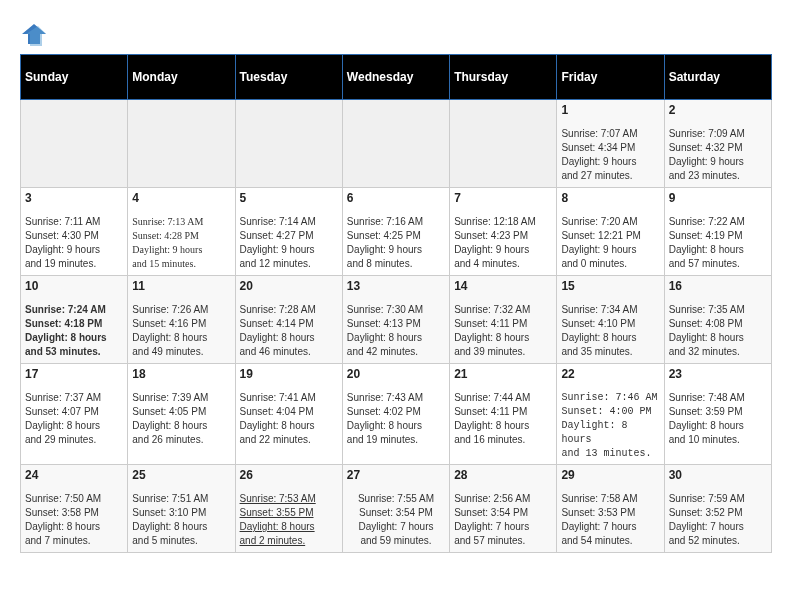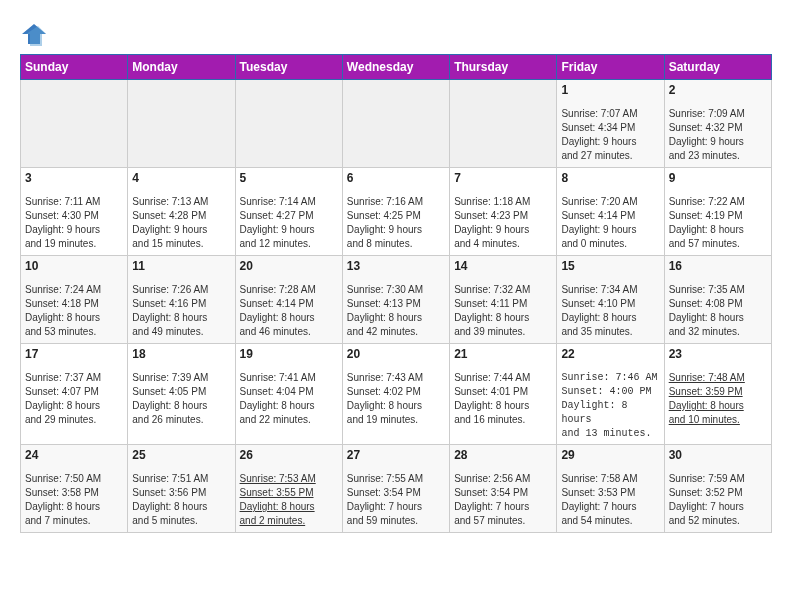--- a/index.html
+++ b/index.html
@@ -53,25 +53,25 @@
       font-size: 14px;
       color: #444;
       margin-top: 2px;
     }
     .calendar {
       width: 100%;
       border-collapse: collapse;
       table-layout: fixed;
     }
     .calendar thead th {
-      background: #a21caf;
+      background: #000000;
       color: #fff;
       font-size: 12px;
       font-weight: bold;
-      padding: 5px 4px;
+      padding: 15px 4px;
       text-align: left;
       border: 1px solid #2d6aaf;
     }
     .calendar tbody td {
       border: 1px solid #ccc;
       vertical-align: top;
       padding: 3px 4px;
       font-size: 9.5px;
       color: #333;
       height: 88px;
@@ -157,65 +157,65 @@
         <tr>
           <td>
             <div class="day-number">3</div>
             <div class="day-info" style="white-space: pre-line;">Sunrise: 7:11 AM
 Sunset: 4:30 PM
 Daylight: 9 hours
 and 19 minutes.</div>
           </td>
           <td>
             <div class="day-number">4</div>
-            <div class="day-info" style="white-space: pre-line;">Sunrise: 7:13 AM
+            <div class="day-info" style="white-space: pre-line; font-family: Liberation Serif, serif;">Sunrise: 7:13 AM
 Sunset: 4:28 PM
 Daylight: 9 hours
 and 15 minutes.</div>
           </td>
           <td>
             <div class="day-number">5</div>
             <div class="day-info" style="white-space: pre-line;">Sunrise: 7:14 AM
 Sunset: 4:27 PM
 Daylight: 9 hours
 and 12 minutes.</div>
           </td>
           <td>
             <div class="day-number">6</div>
             <div class="day-info" style="white-space: pre-line;">Sunrise: 7:16 AM
 Sunset: 4:25 PM
 Daylight: 9 hours
 and 8 minutes.</div>
           </td>
           <td>
             <div class="day-number">7</div>
-            <div class="day-info" style="white-space: pre-line;">Sunrise: 1:18 AM
+            <div class="day-info" style="white-space: pre-line;">Sunrise: 12:18 AM
 Sunset: 4:23 PM
 Daylight: 9 hours
 and 4 minutes.</div>
           </td>
           <td>
             <div class="day-number">8</div>
             <div class="day-info" style="white-space: pre-line;">Sunrise: 7:20 AM
-Sunset: 4:14 PM
+Sunset: 12:21 PM
 Daylight: 9 hours
 and 0 minutes.</div>
           </td>
           <td>
             <div class="day-number">9</div>
             <div class="day-info" style="white-space: pre-line;">Sunrise: 7:22 AM
 Sunset: 4:19 PM
 Daylight: 8 hours
 and 57 minutes.</div>
           </td>
         </tr>
         <tr>
           <td>
             <div class="day-number">10</div>
-            <div class="day-info" style="white-space: pre-line;">Sunrise: 7:24 AM
+            <div class="day-info" style="white-space: pre-line; font-weight: bold;">Sunrise: 7:24 AM
 Sunset: 4:18 PM
 Daylight: 8 hours
 and 53 minutes.</div>
           </td>
           <td>
             <div class="day-number">11</div>
             <div class="day-info" style="white-space: pre-line;">Sunrise: 7:26 AM
 Sunset: 4:16 PM
 Daylight: 8 hours
 and 49 minutes.</div>
@@ -281,64 +281,64 @@
           <td>
             <div class="day-number">20</div>
             <div class="day-info" style="white-space: pre-line;">Sunrise: 7:43 AM
 Sunset: 4:02 PM
 Daylight: 8 hours
 and 19 minutes.</div>
           </td>
           <td>
             <div class="day-number">21</div>
             <div class="day-info" style="white-space: pre-line;">Sunrise: 7:44 AM
-Sunset: 4:01 PM
+Sunset: 4:11 PM
 Daylight: 8 hours
 and 16 minutes.</div>
           </td>
           <td>
             <div class="day-number">22</div>
             <div class="day-info" style="white-space: pre-line; font-family: Liberation Mono, monospace;">Sunrise: 7:46 AM
 Sunset: 4:00 PM
 Daylight: 8 hours
 and 13 minutes.</div>
           </td>
           <td>
             <div class="day-number">23</div>
-            <div class="day-info" style="white-space: pre-line; text-decoration: underline;">Sunrise: 7:48 AM
+            <div class="day-info" style="white-space: pre-line;">Sunrise: 7:48 AM
 Sunset: 3:59 PM
 Daylight: 8 hours
 and 10 minutes.</div>
           </td>
         </tr>
         <tr>
           <td>
             <div class="day-number">24</div>
             <div class="day-info" style="white-space: pre-line;">Sunrise: 7:50 AM
 Sunset: 3:58 PM
 Daylight: 8 hours
 and 7 minutes.</div>
           </td>
           <td>
             <div class="day-number">25</div>
             <div class="day-info" style="white-space: pre-line;">Sunrise: 7:51 AM
-Sunset: 3:56 PM
+Sunset: 3:10 PM
 Daylight: 8 hours
 and 5 minutes.</div>
           </td>
           <td>
             <div class="day-number">26</div>
             <div class="day-info" style="white-space: pre-line; text-decoration: underline;">Sunrise: 7:53 AM
 Sunset: 3:55 PM
 Daylight: 8 hours
 and 2 minutes.</div>
           </td>
           <td>
             <div class="day-number">27</div>
-            <div class="day-info" style="white-space: pre-line;">Sunrise: 7:55 AM
+            <div class="day-info" style="white-space: pre-line; text-align: center;">Sunrise: 7:55 AM
 Sunset: 3:54 PM
 Daylight: 7 hours
 and 59 minutes.</div>
           </td>
           <td>
             <div class="day-number">28</div>
             <div class="day-info" style="white-space: pre-line;">Sunrise: 2:56 AM
 Sunset: 3:54 PM
 Daylight: 7 hours
 and 57 minutes.</div>

